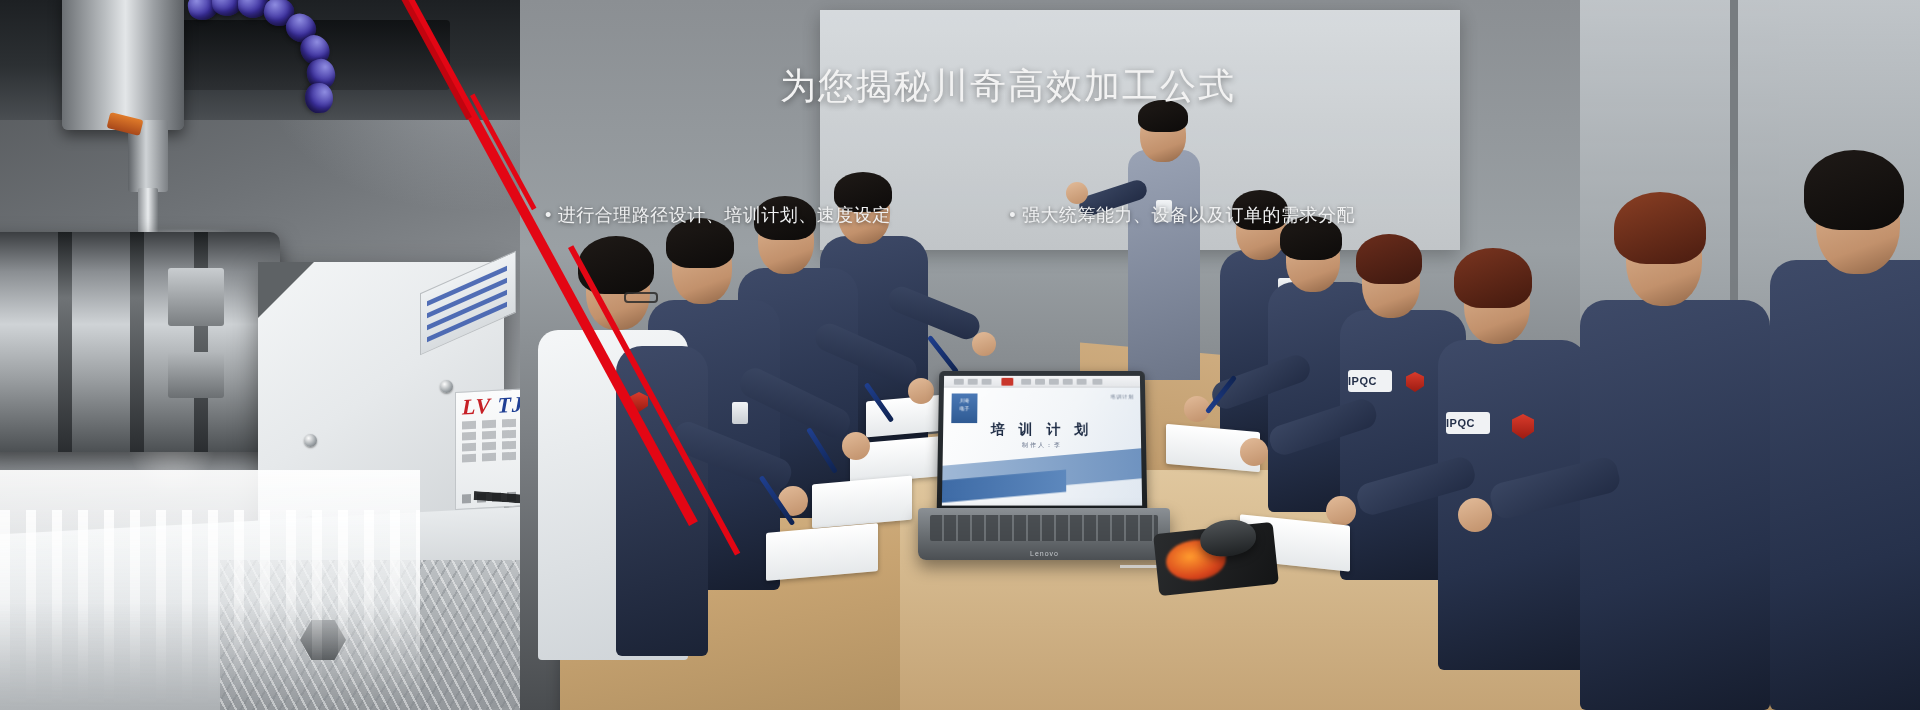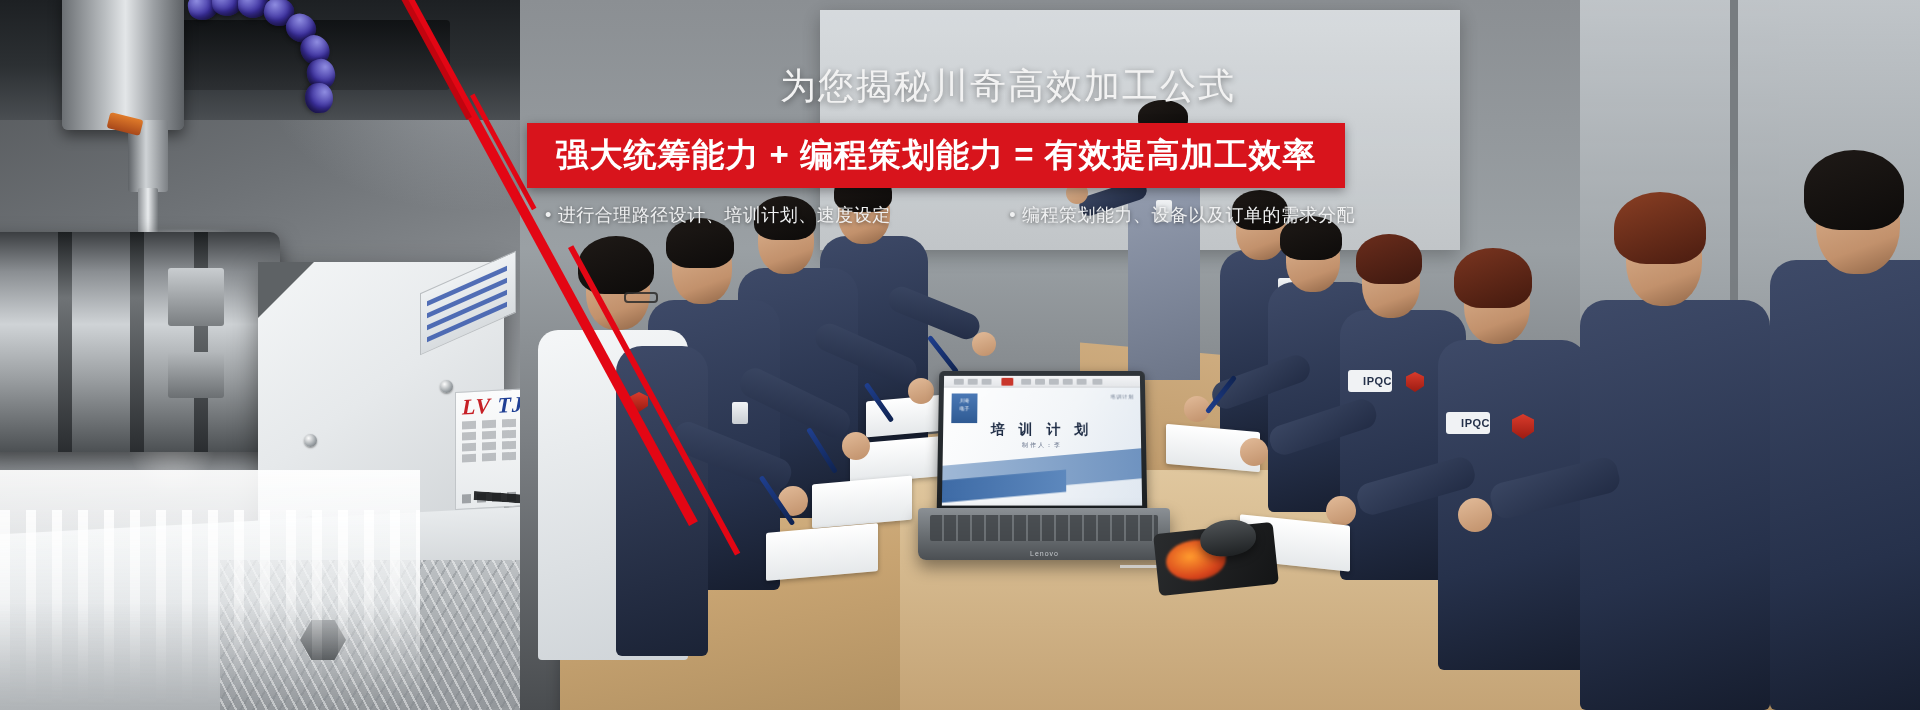--- a/index.html
+++ b/index.html
@@ -354,21 +354,21 @@
   }
   .p-emblem{
     position:absolute; width:18px; height:20px;
     background:linear-gradient(180deg,#d93b2b,#9c1b12);
     clip-path:polygon(50% 0,100% 22%,100% 70%,50% 100%,0 70%,0 22%);
   }
   .p-ipqc{
     position:absolute; width:44px; height:22px; border-radius:3px;
     background:#f0f2f4; color:#243049;
     font-size:11px; font-weight:bold; letter-spacing:.5px;
-    text-align:right; line-height:22px;
+    text-align:left; line-height:22px;
   }
   .notebook{
     position:absolute; width:78px; height:36px; border-radius:2px;
     background:linear-gradient(180deg,#ffffff,#e5e8ea);
     box-shadow:0 2px 5px rgba(0,0,0,.3);
     transform:skewY(-5deg);
   }
   .pen{
     position:absolute; width:46px; height:5px; border-radius:3px;
     background:linear-gradient(90deg,#1f3f8f,#0f2350);
@@ -648,27 +648,24 @@
   <div class="diag-wrap">
     <div class="red-line rl-1"></div>
     <div class="red-line rl-2"></div>
     <div class="red-line rl-3"></div>
     <div class="red-line rl-4"></div>
   </div>
 
   <div class="overlay">
     <div class="headline">为您揭秘川奇高效加工公式</div>
 
-    <div class="red-band">
-      <span class="red-band-text">强大统筹能力 + 编程策划能力 = 有效提高加工效率</span>
-    </div>
 
     <div class="bullets">
       <div class="bullet">
         <span class="dot">•</span><span>进行合理路径设计、培训计划、速度设定</span>
       </div>
       <div class="bullet">
-        <span class="dot">•</span><span>编程策划能力、设备以及订单的需求分配</span>
+        <span class="dot">•</span><span>强大统筹能力、设备以及订单的需求分配</span>
       </div>
     </div>
   </div>
 
 </div>
 
 </body></html>

